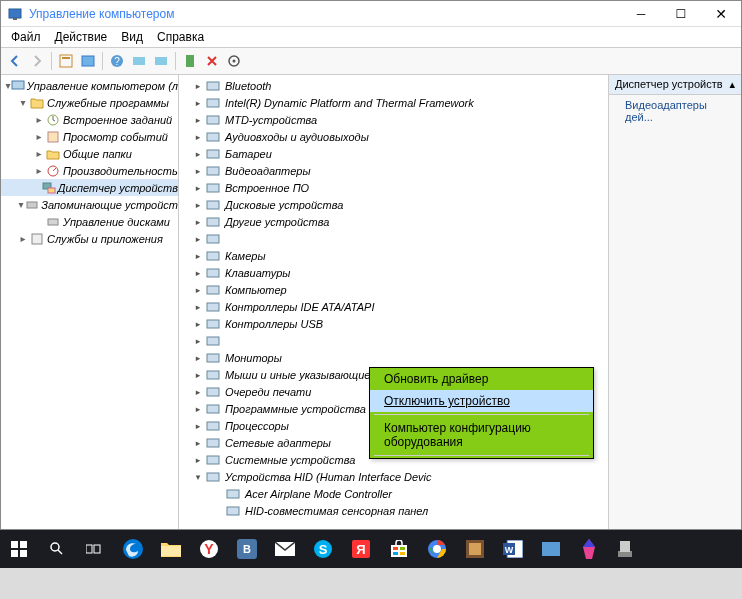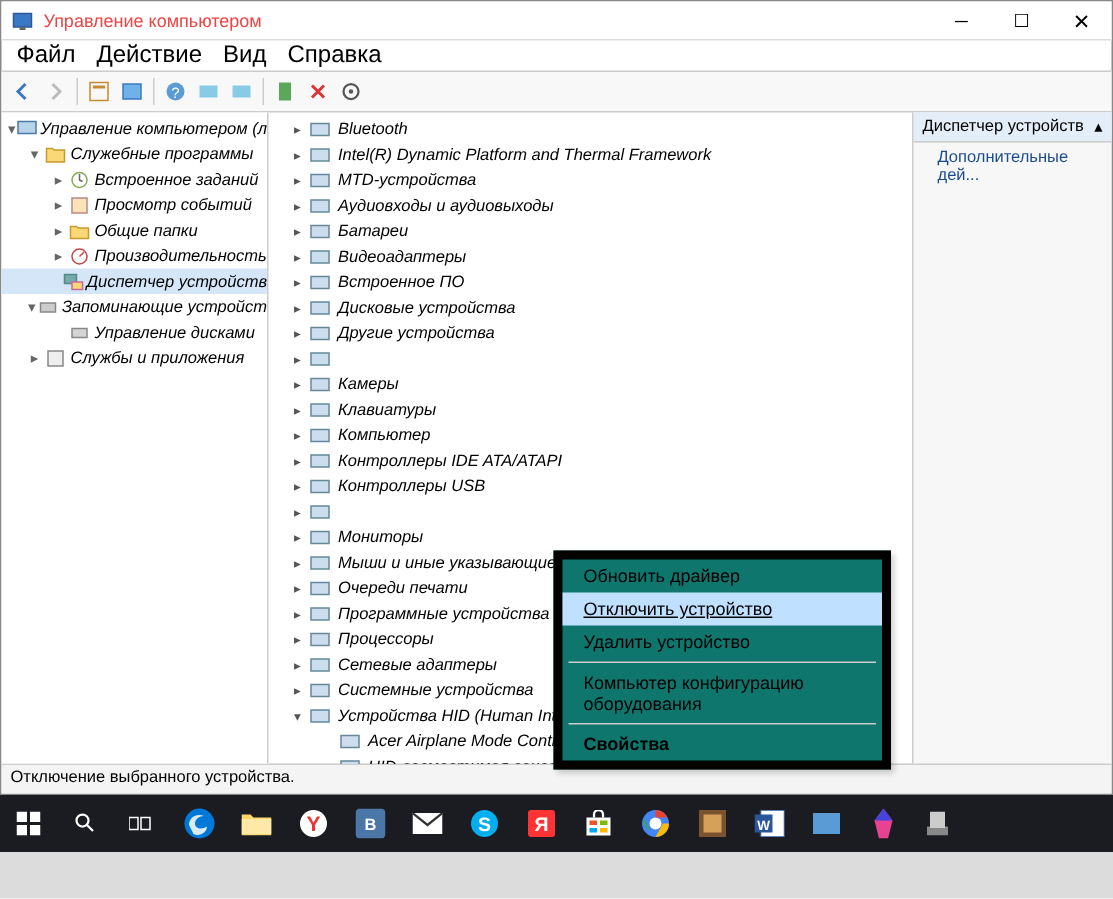--- a/index.html
+++ b/index.html
@@ -1,24 +1,24 @@
 <!DOCTYPE html>
 <html><head>
 <meta charset="utf-8">
 <style>
   * { margin: 0; padding: 0; box-sizing: border-box; font-family: "Segoe UI", Tahoma, sans-serif; }
   body { background: #fff; width: 742px; height: 599px; overflow: hidden; font-size: 11px; }
   .window { width: 742px; height: 530px; background: #fff; display: flex; flex-direction: column; border: 1px solid #888; }
   .titlebar { height: 26px; background: #fff; display: flex; align-items: center; padding-left: 6px; border-bottom: 1px solid #ddd; }
   .titlebar .icon { width: 16px; height: 16px; margin-right: 6px; }
-  .titlebar .title { flex: 1; font-size: 12px; color: #ef4444; }
+  .titlebar .title { flex: 1; font-size: 12px; color: #3b82f6; }
   .win-btns { display: flex; }
   .win-btns div { width: 40px; height: 25px; display: flex; align-items: center; justify-content: center; font-size: 12px; }
   .win-btns .close { font-size: 14px; }
-  .menubar { height: 20px; display: flex; align-items: center; padding-left: 4px; gap: 2px; font-size: 16px; }
+  .menubar { height: 20px; display: flex; align-items: center; padding-left: 4px; gap: 2px; font-size: 12px; }
   .menubar span { padding: 2px 6px; }
   .toolbar { height: 28px; display: flex; align-items: center; padding-left: 4px; gap: 2px; border-top: 1px solid #ccc; border-bottom: 1px solid #ccc; background: #f8f8f8; }
   .tbtn { width: 20px; height: 20px; display: flex; align-items: center; justify-content: center; border: 1px solid transparent; }
   .tbtn svg { width: 14px; height: 14px; }
   .tsep { width: 1px; height: 18px; background: #ccc; margin: 0 2px; }
   .content { flex: 1; display: flex; min-height: 0; }
   .left-pane { width: 178px; border-right: 1px solid #ccc; overflow: hidden; background: #fff; padding-top: 2px; }
   .tree-row { display: flex; align-items: center; height: 17px; padding-left: 4px; white-space: nowrap; }
   .tree-row.selected { background: #d4e6f7; }
   .tree-row .exp { width: 12px; text-align: center; color: #666; font-size: 10px; cursor: pointer; }
@@ -26,21 +26,21 @@
   .center-pane { flex: 1; border-right: 1px solid #ccc; overflow: hidden; position: relative; }
   .center-scroll { height: 100%; overflow-y: auto; overflow-x: auto; padding: 2px 0 2px 8px; }
   .dev-row { display: flex; align-items: center; height: 17px; white-space: nowrap; }
   .dev-row .exp { width: 14px; text-align: center; color: #555; font-size: 9px; }
   .dev-row .dicn { width: 16px; height: 16px; margin-right: 4px; display: inline-flex; align-items: center; justify-content: center; }
   .right-pane { width: 132px; background: #f7f7f7; display: flex; flex-direction: column; }
   .right-pane .hdr { background: #e8e8e8; padding: 4px 6px; font-size: 12px; border-bottom: 1px solid #ccc; }
   .right-pane .grp { background: #e3eef9; padding: 3px 6px; font-size: 11px; border-bottom: 1px solid #ccc; display:flex; justify-content:space-between;}
   .right-pane .act { padding: 4px 6px 4px 16px; font-size: 11px; color: #1a4d8f; cursor: pointer; }
   .statusbar { height: 20px; border-top: 1px solid #ccc; font-size: 11px; padding: 2px 6px; background: #f4f4f4; }
-  .ctxmenu { position: absolute; left: 369px; top: 367px; width: 225px; background: #0f766e; border: 6px solid #000000; box-shadow: 2px 2px 4px rgba(0,0,0,.2); z-index: 20; }
+  .ctxmenu { position: absolute; left: 369px; top: 367px; width: 225px; background: #84cc16; border: 1px solid #000000; box-shadow: 2px 2px 4px rgba(0,0,0,.2); z-index: 20; }
   .ctxmenu .mi { padding: 4px 14px; font-size: 12px; }
   .ctxmenu .mi.hl { background: #bfe0ff; text-decoration: underline; }
   .ctxmenu .msep { height: 1px; background: #ccc; margin: 2px 4px; }
   .taskbar { position: absolute; top: 530px; left: 0; width: 742px; height: 38px; background: #1a1c22; display: flex; align-items: center; }
   .tbicon { width: 38px; height: 38px; display: flex; align-items: center; justify-content: center; color: #fff; }
   .bottom-gray { position:absolute; top:568px; left:0; width:742px; height:31px; background:#dcdcdc; }
   .lbl { font-size: 11px; font-style: italic; }
   ::-webkit-scrollbar { width: 16px; height: 16px; }
   ::-webkit-scrollbar-track { background: #f0f0f0; }
   ::-webkit-scrollbar-thumb { background: #c2c2c2; }
@@ -463,35 +463,32 @@
             <span class="lbl">HID-совместимая сенсорная панел</span>
           </div>
         </div>
     </div>
 
     <div class="right-pane">
       <div class="grp">
           <span>Диспетчер устройств</span>
           <span>▴</span>
         </div>
-      <div class="act">Дополнительные дей...</div>
+      <div class="act">Видеоадаптеры дей...</div>
     </div>
   </div>
 
-  <div class="statusbar"><span>Отключение выбранного устройства.</span></div>
 </div>
 
 <div class="ctxmenu">
   <div class="mi">Обновить драйвер</div>
   <div class="mi hl">Отключить устройство</div>
-  <div class="mi">Удалить устройство</div>
   <div class="msep"></div>
   <div class="mi">Компьютер конфигурацию оборудования</div>
   <div class="msep"></div>
-  <div class="mi" style="font-weight:600">Свойства</div>
 </div>
 
 <div class="taskbar">
   <div class="tbicon">
       <svg width="16" height="16">
         <rect x="0" y="0" width="7" height="7" fill="#fff"></rect>
         <rect x="9" y="0" width="7" height="7" fill="#fff"></rect>
         <rect x="0" y="9" width="7" height="7" fill="#fff"></rect>
         <rect x="9" y="9" width="7" height="7" fill="#fff"></rect>
       </svg>

